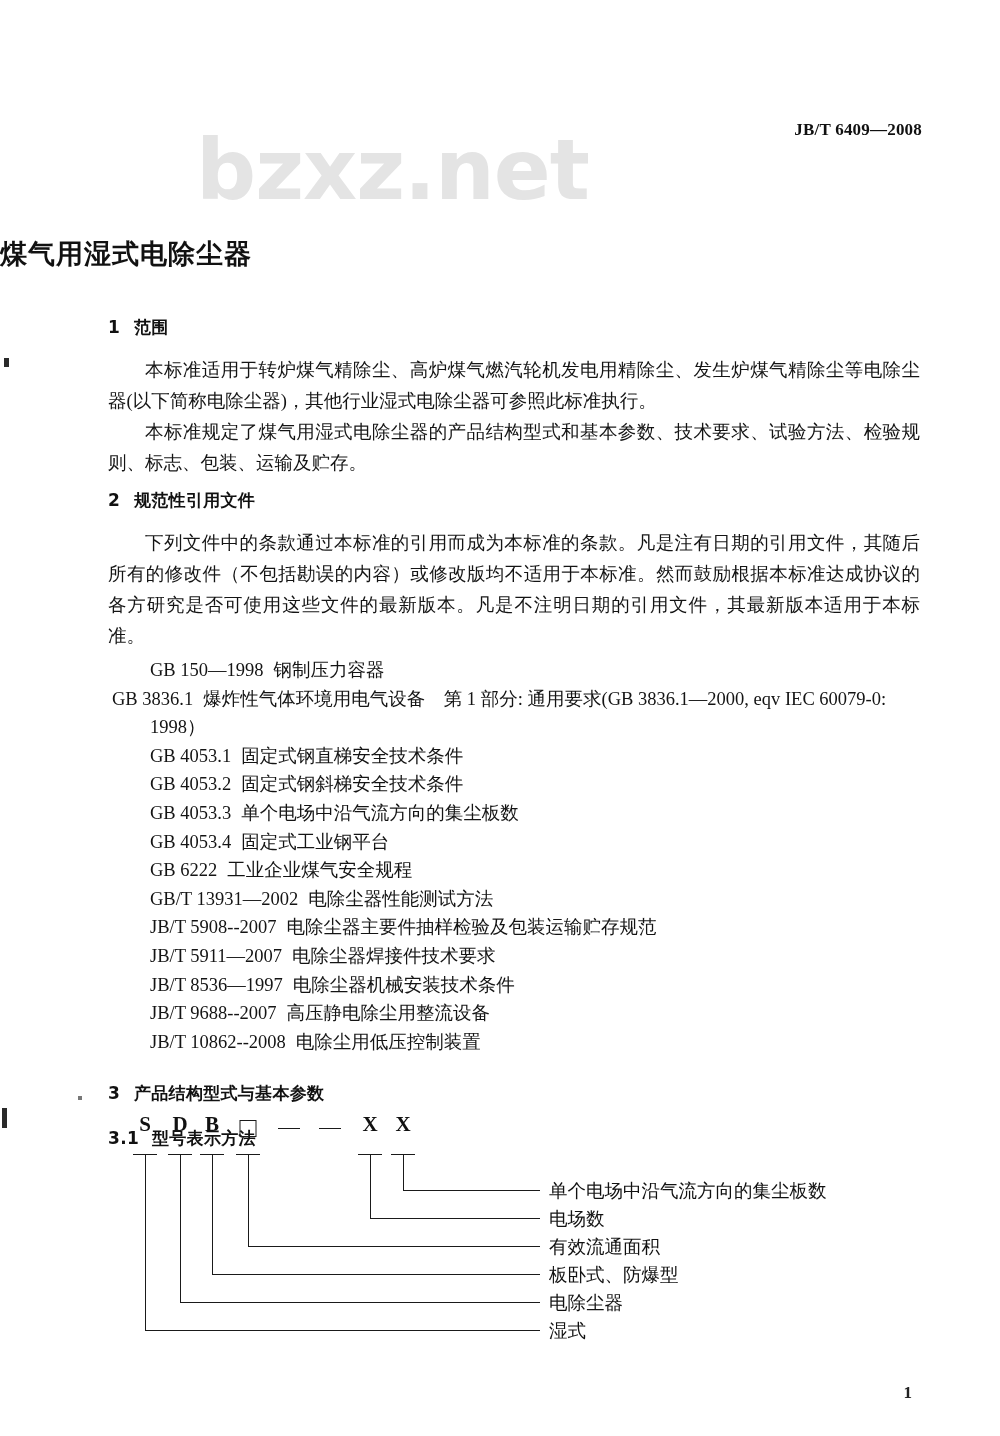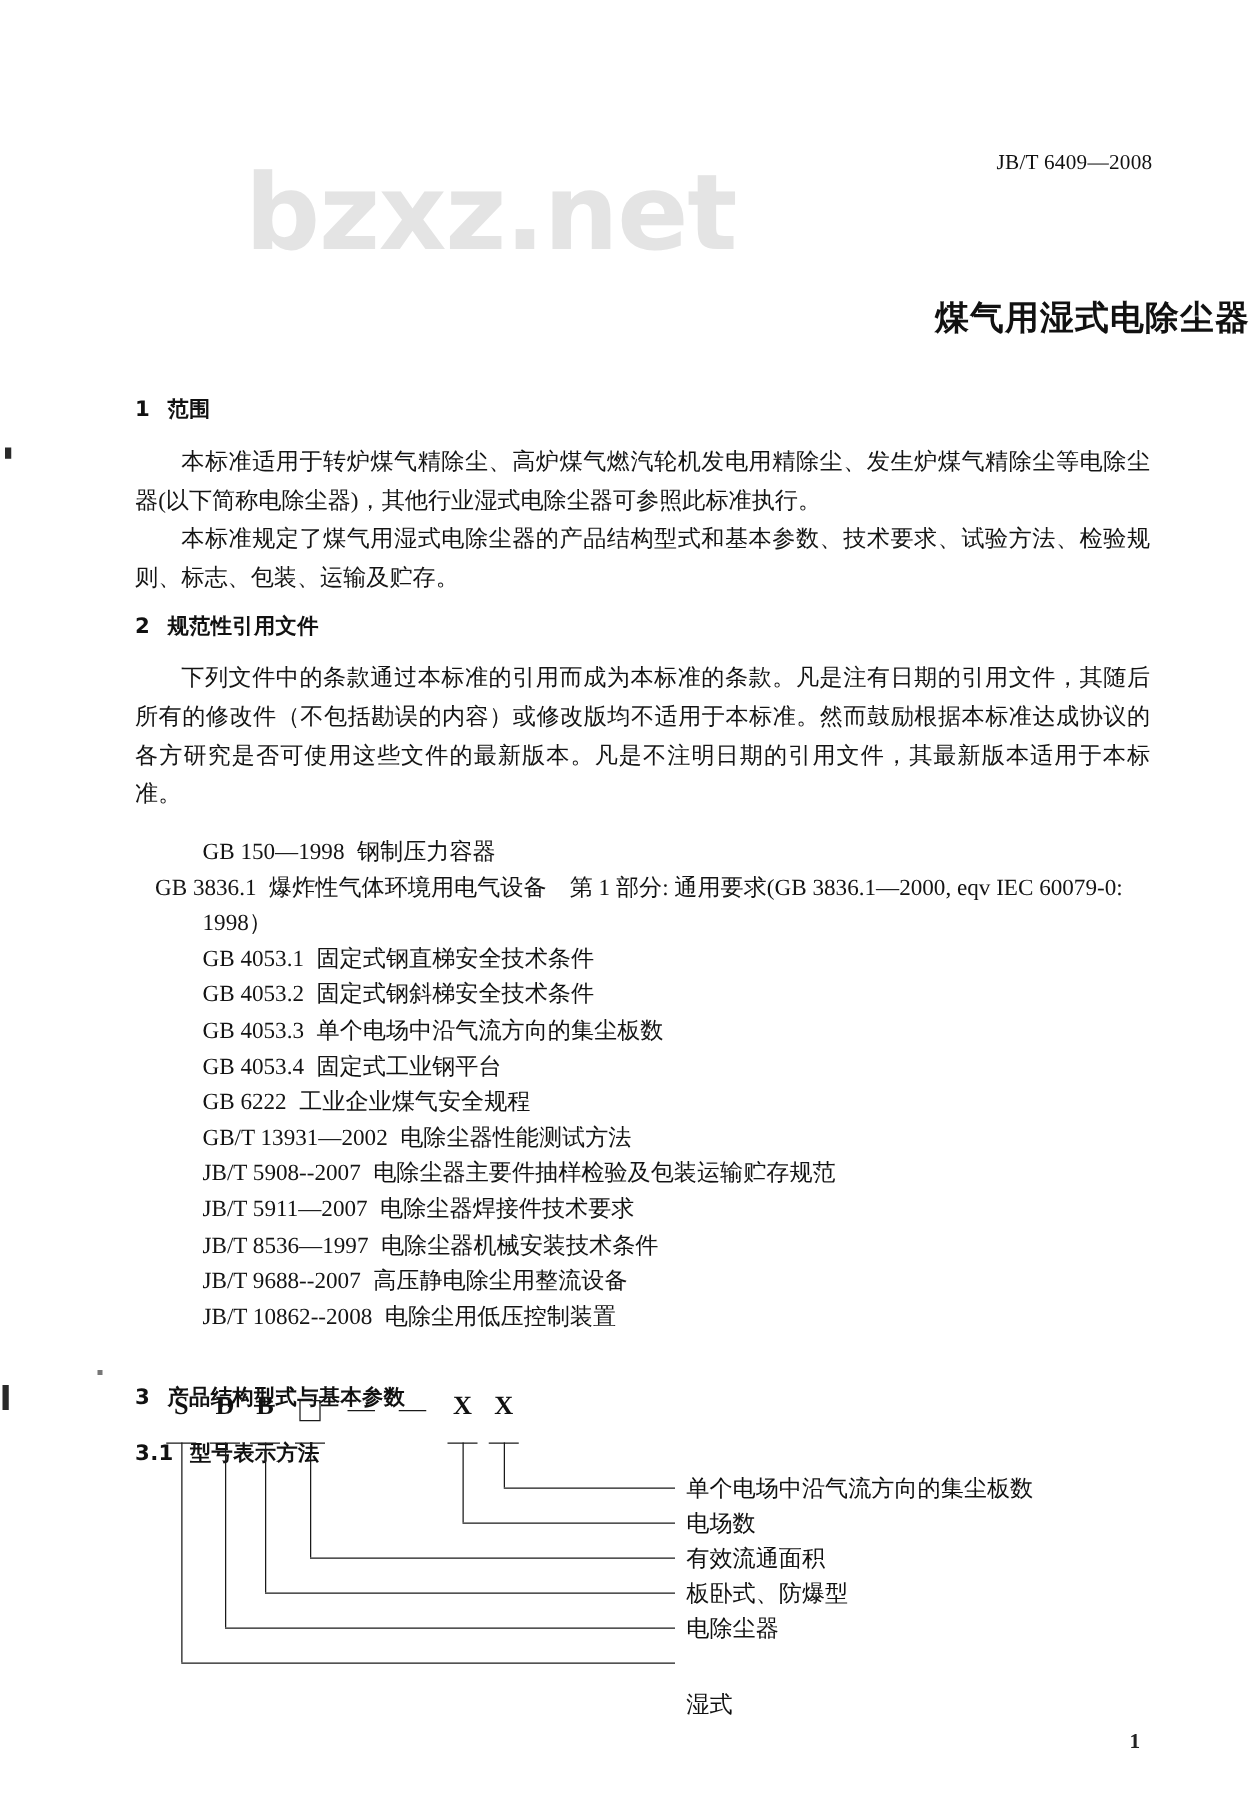--- a/index.html
+++ b/index.html
@@ -18,21 +18,21 @@
     background: #ffffff;
     overflow: hidden;
   }
 
   
   .std-header {
     position: absolute;
     top: 120px;
     right: 78px;
     font-family: "Liberation Serif", "DejaVu Serif", serif;
-    font-weight: normal;
+    font-weight: bold;
     font-size: 17px;
     letter-spacing: 0.2px;
     color: #111;
   }
 
   
   .watermark {
     position: absolute;
     left: 196px;
     top: 128px;
@@ -45,21 +45,21 @@
     user-select: none;
     white-space: nowrap;
   }
 
   
   .doc-title {
     position: absolute;
     top: 236px;
     left: 0;
     width: 1000px;
-    text-align: right;
+    text-align: left;
     font-family: "DejaVu Sans", "Liberation Sans", sans-serif;
     font-weight: bold;
     font-size: 27px;
     letter-spacing: 1px;
     color: #111;
   }
 
   
   .content {
     position: absolute;
@@ -88,21 +88,21 @@
   }
   p.para.indent { text-indent: 2em; }
 
   .gap-sm { height: 10px; }
   .gap-md { height: 16px; }
   .gap-lg { height: 22px; }
 
   
   ul.reflist {
     list-style: none;
-    margin: 16px;
+    margin: 4px;
     padding: 0;
   }
   ul.reflist li {
     font-size: 18.5px;
     line-height: 28.6px;
     padding-left: 38px;
     text-indent: 0;
     color: #141414;
     white-space: normal;
   }
@@ -280,18 +280,18 @@
     <span class="leader" style="left:180px; top:190px; width:360px;"></span>
 
     <span class="stem" style="left:145px; top:42px; height:176px;"></span>
     <span class="leader" style="left:145px; top:218px; width:395px;"></span>
 
     <span class="dlabel" style="top:78px;">单个电场中沿气流方向的集尘板数</span>
     <span class="dlabel" style="top:106px;text-align:center;">电场数</span>
     <span class="dlabel" style="top:134px;">有效流通面积</span>
     <span class="dlabel" style="top:162px;">板卧式、防爆型</span>
     <span class="dlabel" style="top:190px;">电除尘器</span>
-    <span class="dlabel" style="top:218px;margin-top:33px;">湿式</span>
+    <span class="dlabel" style="top:218px;">湿式</span>
   </div>
 
   <div class="page-num">1</div>
 
 </div>
 
 </body></html>

